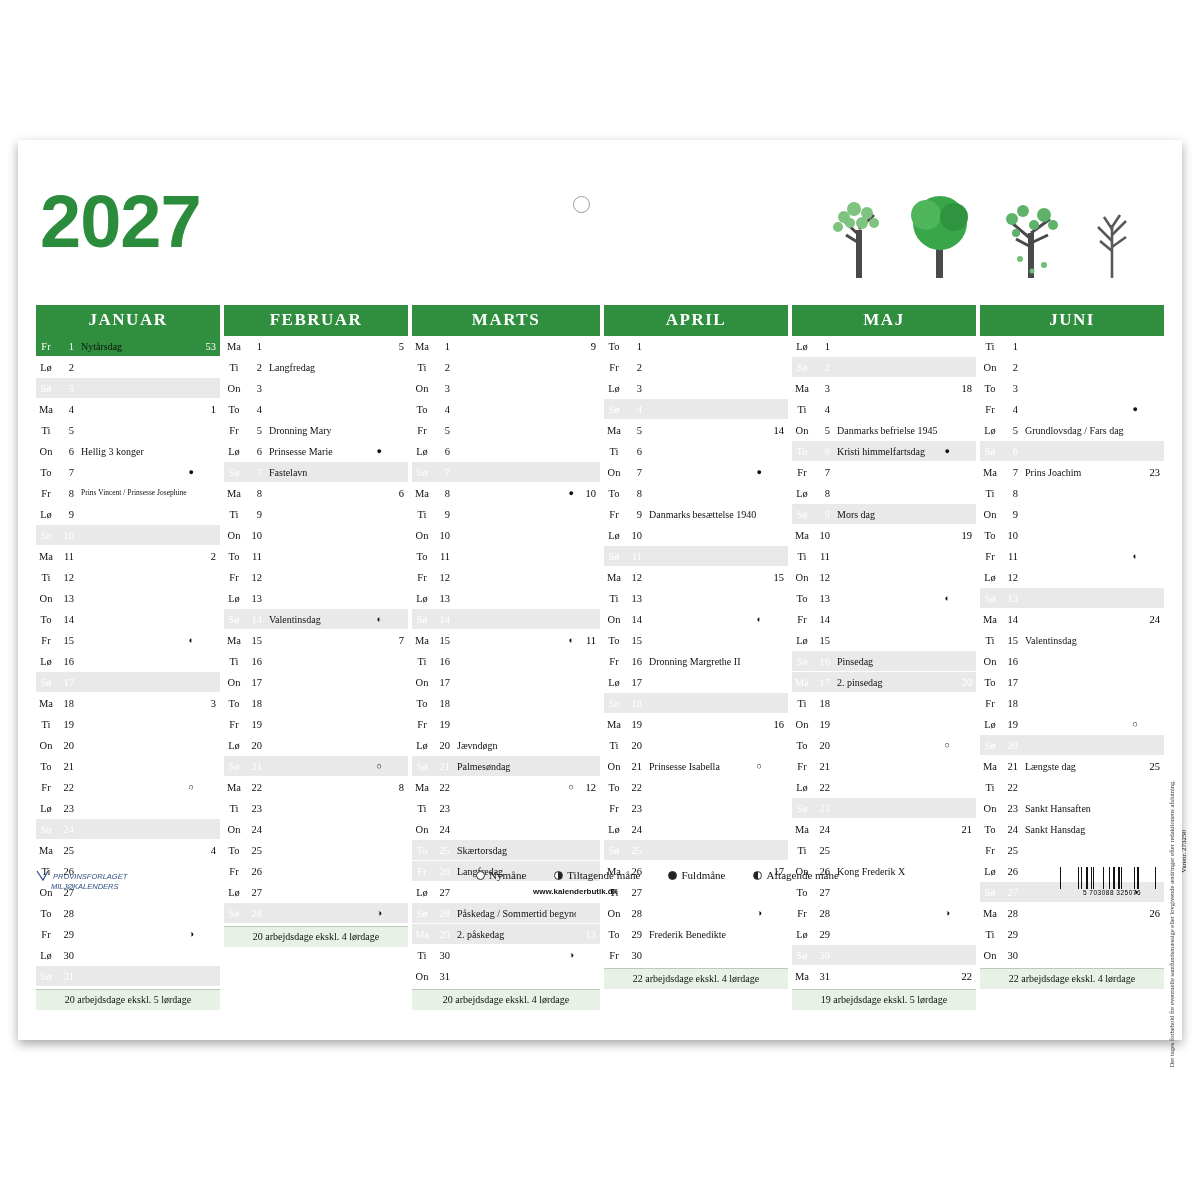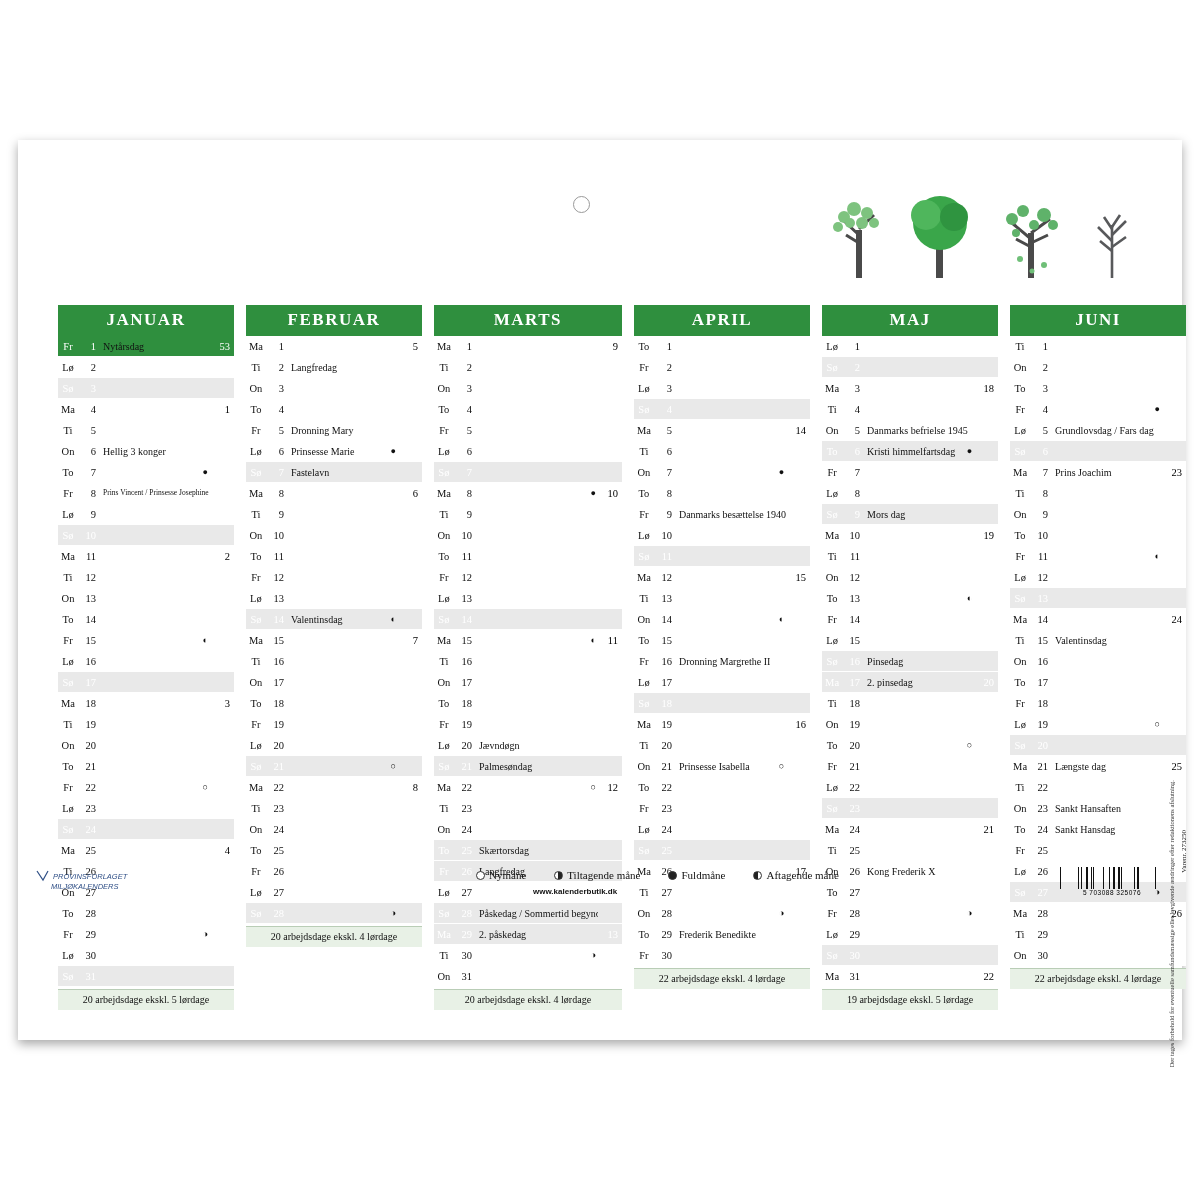--- a/index.html
+++ b/index.html
@@ -27,22 +27,21 @@
     font-size:74px; font-weight:bold; color:#2b8c3c;
     letter-spacing:-1px;
     line-height:1;
   }
   
   .trees{position:absolute; left:820px; top:185px; width:320px; height:100px;}
   .grid{
     position:absolute; left:36px; top:305px;
     width:1128px;
     display:flex;
-    gap:12px;
-    margin-left:22px;
+    gap:4px;
   }
   .month{
     width:188px;
     display:flex;flex-direction:column;
   }
   .mhead{
     background:#2f8f3e;
     color:#ffffff;
     text-align:center;
     font-family:"Liberation Serif", serif;
@@ -157,20 +156,21 @@
     white-space:nowrap;
   }
 </style>
 </head>
 <body>
 
 <div class="poster">
 
   <div class="hole" style="left:555px;top:56px;"></div>
 
+  <div class="year" style="left:22px;top:45px;">2027</div>
 
   <div class="trees" style="left:802px;top:45px;">
     <svg width="320" height="100" viewBox="0 0 320 100">
 
       <g>
         <rect x="36" y="45" width="6" height="48" fill="#4a4a4a"></rect>
         <path d="M39 50 L24 36 M39 44 L54 30 M39 58 L26 50" stroke="#4a4a4a" stroke-width="3" fill="none"></path>
         <g fill="#7ec37f">
           <circle cx="24" cy="32" r="6"></circle>
             <circle cx="34" cy="24" r="7"></circle>

